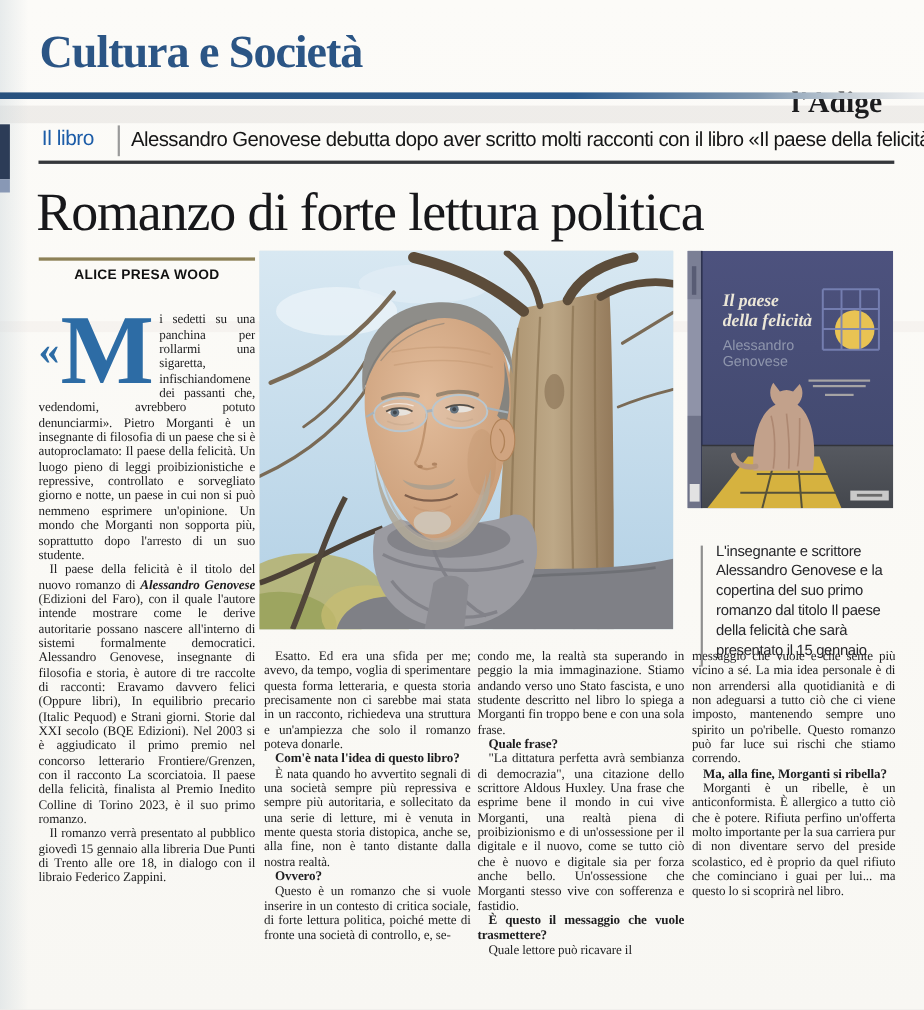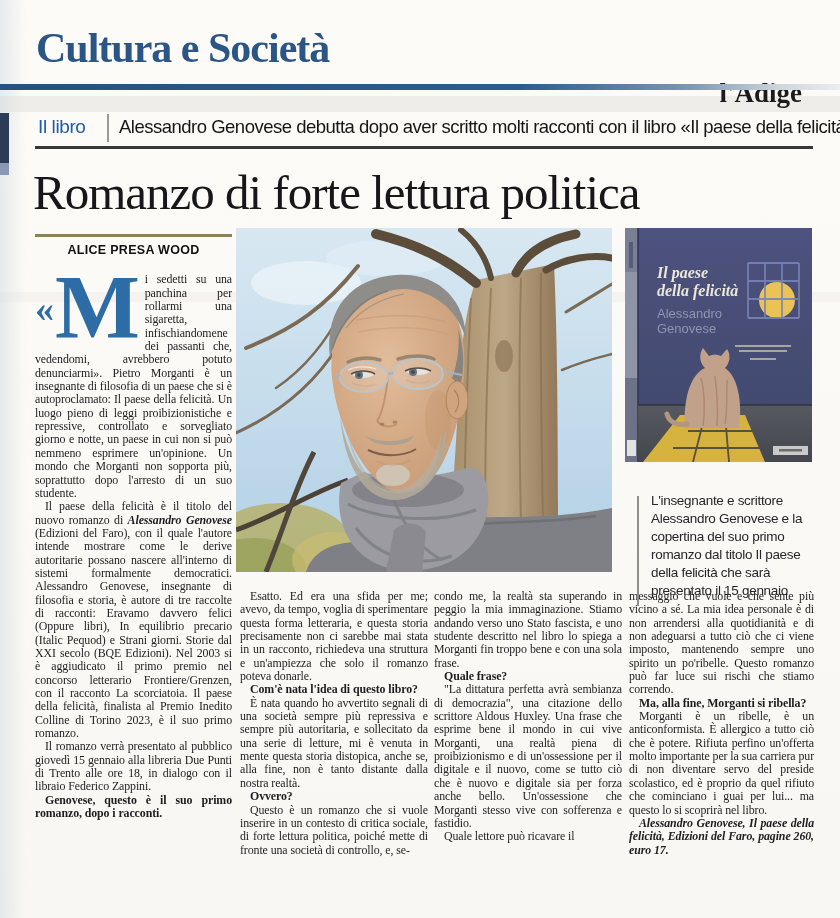--- a/index.html
+++ b/index.html
@@ -44,21 +44,21 @@
   .col3{left:434px;top:590px;width:188px;height:328px;}
   .col4{left:629px;top:590px;width:185px;height:328px;}
   .col p{margin:0;text-indent:10px;}
   .col p.noindent{text-indent:0;}
   .col p.q{font-weight:700;}
   .col p.sig{font-weight:700;font-style:italic;}
   .bname{font-weight:700;font-style:italic;}
 
   .byline-rule{width:100%;height:3px;background:#8d8157;margin:4px 0 7px 0;}
   .byline{text-align:center;font-family:"Liberation Sans",sans-serif;font-weight:700;
-    font-size:12.5px;letter-spacing:0.3px;color:#111;margin-bottom:16px;text-indent:0 !important;}
+    font-size:12.5px;letter-spacing:0.3px;color:#111;margin-bottom:27px;text-indent:0 !important;}
 
   .dropcap{float:left;display:flex;align-items:center;height:66px;margin:2px 5px 0 0;color:#2d6ca5;}
   .dropcap .guillemet{font-size:38px;font-weight:700;line-height:60px;margin-right:1px;}
   .dropcap .dc-letter{font-size:90px;font-weight:700;line-height:62px;font-family:"Liberation Serif",serif;}
 
   
   .author-photo{position:absolute;left:236px;top:228px;width:376px;height:344px;background:#bcd4e6;}
   .book-cover{position:absolute;left:625px;top:228px;width:187px;height:234px;}
   .caption-rule{position:absolute;left:637px;top:496px;width:1.5px;height:110px;background:#8f8f8f;}
   .photo-caption{position:absolute;left:651px;top:492px;width:164px;
@@ -89,43 +89,42 @@
 
   <div class="col col1">
     <div class="byline-rule"></div>
     <div class="byline">ALICE PRESA WOOD</div>
     <p class="noindent"><span class="dropcap">
           <span class="guillemet">«</span>
           <span class="dc-letter">M</span>
         </span><span>i sedetti su una panchina per rollarmi una sigaretta, infischiandomene dei passanti che, vedendomi, avrebbero potuto denunciarmi». Pietro Morganti è un insegnante di filosofia di un paese che si è autoproclamato: Il paese della felicità. Un luogo pieno di leggi proibizionistiche e repressive, controllato e sorvegliato giorno e notte, un paese in cui non si può nemmeno esprimere un'opinione. Un mondo che Morganti non sopporta più, soprattutto dopo l'arresto di un suo studente.</span></p>
     <p><span>Il paese della felicità è il titolo del nuovo romanzo di </span><span class="bname">Alessandro Genovese</span><span> (Edizioni del Faro), con il quale l'autore intende mostrare come le derive autoritarie possano nascere all'interno di sistemi formalmente democratici. Alessandro Genovese, insegnante di filosofia e storia, è autore di tre raccolte di racconti: Eravamo davvero felici (Oppure libri), In equilibrio precario (Italic Pequod) e Strani giorni. Storie dal XXI secolo (BQE Edizioni). Nel 2003 si è aggiudicato il primo premio nel concorso letterario Frontiere/Grenzen, con il racconto La scorciatoia. Il paese della felicità, finalista al Premio Inedito Colline di Torino 2023, è il suo primo romanzo.</span></p>
     <p>Il romanzo verrà presentato al pubblico giovedì 15 gennaio alla libreria Due Punti di Trento alle ore 18, in dialogo con il libraio Federico Zappini.</p>
-    <p class="q">Genovese, questo è il suo primo romanzo, dopo i racconti.</p>
   </div>
 
   <div class="col col2">
     <p>Esatto. Ed era una sfida per me; avevo, da tempo, voglia di sperimentare questa forma letteraria, e questa storia precisamente non ci sarebbe mai stata in un racconto, richiedeva una struttura e un'ampiezza che solo il romanzo poteva donarle.</p>
     <p class="q">Com'è nata l'idea di questo libro?</p>
     <p>È nata quando ho avvertito segnali di una società sempre più repressiva e sempre più autoritaria, e sollecitato da una serie di letture, mi è venuta in mente questa storia distopica, anche se, alla fine, non è tanto distante dalla nostra realtà.</p>
     <p class="q">Ovvero?</p>
     <p>Questo è un romanzo che si vuole inserire in un contesto di critica sociale, di forte lettura politica, poiché mette di fronte una società di controllo, e, se-</p>
   </div>
 
   <div class="col col3">
     <p class="noindent">condo me, la realtà sta superando in peggio la mia immaginazione. Stiamo andando verso uno Stato fascista, e uno studente descritto nel libro lo spiega a Morganti fin troppo bene e con una sola frase.</p>
     <p class="q">Quale frase?</p>
     <p>"La dittatura perfetta avrà sembianza di democrazia", una citazione dello scrittore Aldous Huxley. Una frase che esprime bene il mondo in cui vive Morganti, una realtà piena di proibizionismo e di un'ossessione per il digitale e il nuovo, come se tutto ciò che è nuovo e digitale sia per forza anche bello. Un'ossessione che Morganti stesso vive con sofferenza e fastidio.</p>
+    <p class="q">È questo il messaggio che vuole trasmettere?</p>
     <p>Quale lettore può ricavare il</p>
   </div>
 
   <div class="col col4">
     <p class="noindent">messaggio che vuole e che sente più vicino a sé. La mia idea personale è di non arrendersi alla quotidianità e di non adeguarsi a tutto ciò che ci viene imposto, mantenendo sempre uno spirito un po'ribelle. Questo romanzo può far luce sui rischi che stiamo correndo.</p>
     <p class="q">Ma, alla fine, Morganti si ribella?</p>
     <p>Morganti è un ribelle, è un anticonformista. È allergico a tutto ciò che è potere. Rifiuta perfino un'offerta molto importante per la sua carriera pur di non diventare servo del preside scolastico, ed è proprio da quel rifiuto che cominciano i guai per lui... ma questo lo si scoprirà nel libro.</p>
-    <p class="sig">Alessandro Genovese, Il paese della felicità, Edizioni del Faro, pagine 260, euro 17.</p>
   </div>
 
   <svg class="author-photo" viewBox="0 0 376 344" preserveAspectRatio="none">
     <defs>
       <linearGradient id="sky" x1="0" y1="0" x2="0" y2="1">
         <stop offset="0" stop-color="#d8e8f2"></stop>
           <stop offset="1" stop-color="#b2d0e5"></stop>
       </linearGradient>
       <radialGradient id="skin" cx="0.42" cy="0.38" r="0.75">
         <stop offset="0" stop-color="#e2bc9b"></stop>

